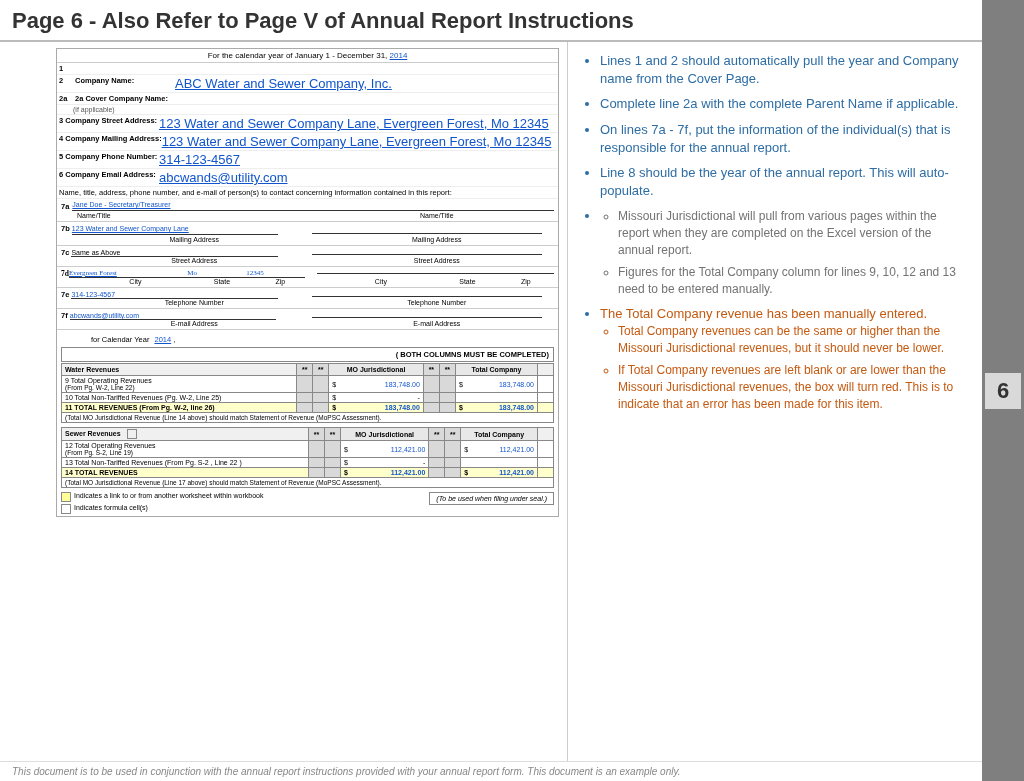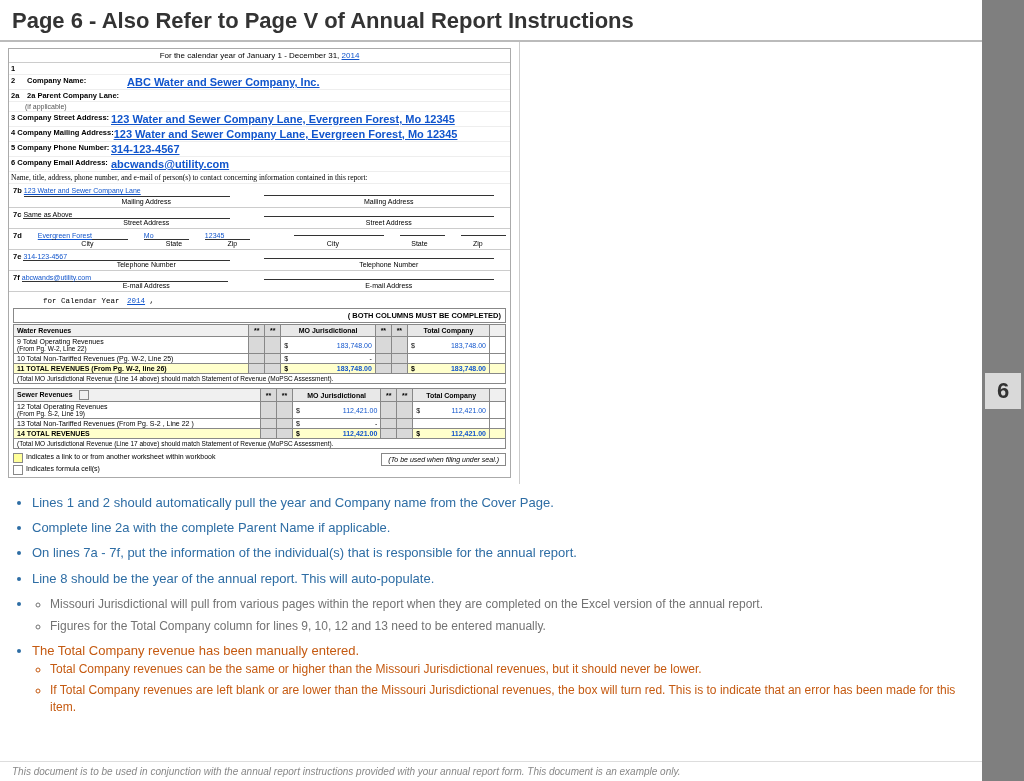--- a/index.html
+++ b/index.html
@@ -49,23 +49,23 @@
       padding: 8px 12px 6px 12px;
       font-size: 22px;
       font-weight: bold;
       color: #333;
       border-bottom: 2px solid #bbb;
       margin-right: 42px;
     }
     
     .main-content {
       display: flex;
-      flex-direction: column;
       flex: 1;
       margin-right: 42px;
+      padding-left: 48px;
     }
     
     .left-panel {
       width: 520px;
       min-width: 520px;
       padding: 6px 8px;
       font-size: 8px;
       border-right: 1px solid #ccc;
       background: #fff;
     }
@@ -115,22 +115,21 @@
       margin-right: 2px;
     }
     .form-label {
       min-width: 100px;
       font-weight: bold;
       font-size: 7.5px;
     }
     .form-value {
       color: #1155cc;
       text-decoration: underline;
-      font-size: 11px;
-      font-weight: bold;
+      font-size: 13px;
     }
 
     
     .contact-section {
       padding: 2px 4px;
       font-size: 7.5px;
       border-bottom: 1px solid #ccc;
     }
     .contact-row {
       display: flex;
@@ -164,21 +163,20 @@
       font-size: 7.5px;
     }
     .line8-text {
       font-size: 7.5px;
       margin-bottom: 2px;
       line-height: 1.3;
     }
     .cal-year-line {
       font-size: 7.5px;
       margin: 3px 0 3px 30px;
-      font-family: Liberation Mono, monospace;
     }
     .both-cols-header {
       text-align: right;
       font-size: 7.5px;
       font-weight: bold;
       border: 1px solid #888;
       padding: 2px 4px;
       margin-bottom: 1px;
       background: #fff;
     }
@@ -295,21 +293,21 @@
           <span class="form-row-num">1</span>
           <span style="flex:1"></span>
         </div>
         <div class="form-row">
           <span class="form-row-num">2</span>
           <span class="form-label">Company Name:</span>
           <span class="form-value">ABC Water and Sewer Company, Inc.</span>
         </div>
         <div class="form-row">
           <span class="form-row-num">2a</span>
-          <span class="form-label">2a Parent Company Lane:</span>
+          <span class="form-label">2a Cover Company Name:</span>
         </div>
         <div class="form-row">
           <span style="min-width:14px"></span>
           <span style="font-size:7px;color:#555;">(if applicable)</span>
         </div>
         <div class="form-row">
           <span class="form-label">3  Company Street Address:</span>
           <span class="form-value">123 Water and Sewer Company Lane, Evergreen Forest, Mo 12345</span>
         </div>
         <div class="form-row">
@@ -319,23 +317,33 @@
         <div class="form-row">
           <span class="form-label">5  Company Phone Number:</span>
           <span class="form-value">314-123-4567</span>
         </div>
         <div class="form-row">
           <span class="form-label">6  Company Email Address:</span>
           <span class="form-value">abcwands@utility.com</span>
         </div>
 
         <div class="form-row">
-          <span style="font-size:7.5px;font-family:Liberation Serif, serif;">Name, title, address, phone number, and e-mail of person(s) to contact concerning information contained in this report:</span>
-        </div>
-
+          <span style="font-size:7.5px;">Name, title, address, phone number, and e-mail of person(s) to contact concerning information contained in this report:</span>
+        </div>
+
+        <div class="contact-section">
+          <div class="contact-row">
+            <span style="font-weight:bold;margin-right:3px;font-size:7.5px;">7a</span>
+            <span class="contact-line">Jane Doe - Secretary/Treasurer</span>
+          </div>
+          <div class="two-col">
+            <div style="text-align:left;margin-left:16px;font-size:7px;">Name/Title</div>
+            <div style="text-align:center;font-size:7px;">Name/Title</div>
+          </div>
+        </div>
 
         <div class="contact-section">
           <div class="two-col">
             <div>
               <span style="font-weight:bold;font-size:7.5px;">7b</span>
               <span class="contact-line" style="display:inline-block;width:85%;">123 Water and Sewer Company Lane</span>
             </div>
             <div>
               <span class="contact-blank" style="display:inline-block;width:95%;border-bottom:1px solid #333;"></span>
             </div>
@@ -356,21 +364,21 @@
               <span style="display:inline-block;width:95%;border-bottom:1px solid #333;"></span>
             </div>
           </div>
           <div class="two-col">
             <div style="text-align:center;font-size:7px;margin-left:16px;">Street Address</div>
             <div style="text-align:center;font-size:7px;">Street Address</div>
           </div>
         </div>
 
         <div class="contact-section">
-          <div style="display:flex;gap:16px;align-items:center;">
+          <div style="display:flex;gap:0;align-items:center;font-family:Liberation Serif, serif;">
             <span style="font-weight:bold;font-size:7.5px;">7d</span>
             <span style="border-bottom:1px solid #333;font-size:7px;flex:2;color:#1155cc;text-decoration:underline;">Evergreen Forest</span>
             <span style="border-bottom:1px solid #333;font-size:7px;flex:1;color:#1155cc;">Mo</span>
             <span style="border-bottom:1px solid #333;font-size:7px;flex:1;color:#1155cc;">12345</span>
             <span style="min-width:12px;font-size:7px;"></span>
             <span style="border-bottom:1px solid #333;font-size:7px;flex:2;"></span>
             <span style="border-bottom:1px solid #333;font-size:7px;flex:1;"></span>
             <span style="border-bottom:1px solid #333;font-size:7px;flex:1;"></span>
           </div>
           <div style="display:flex;gap:2px;font-size:7px;">

